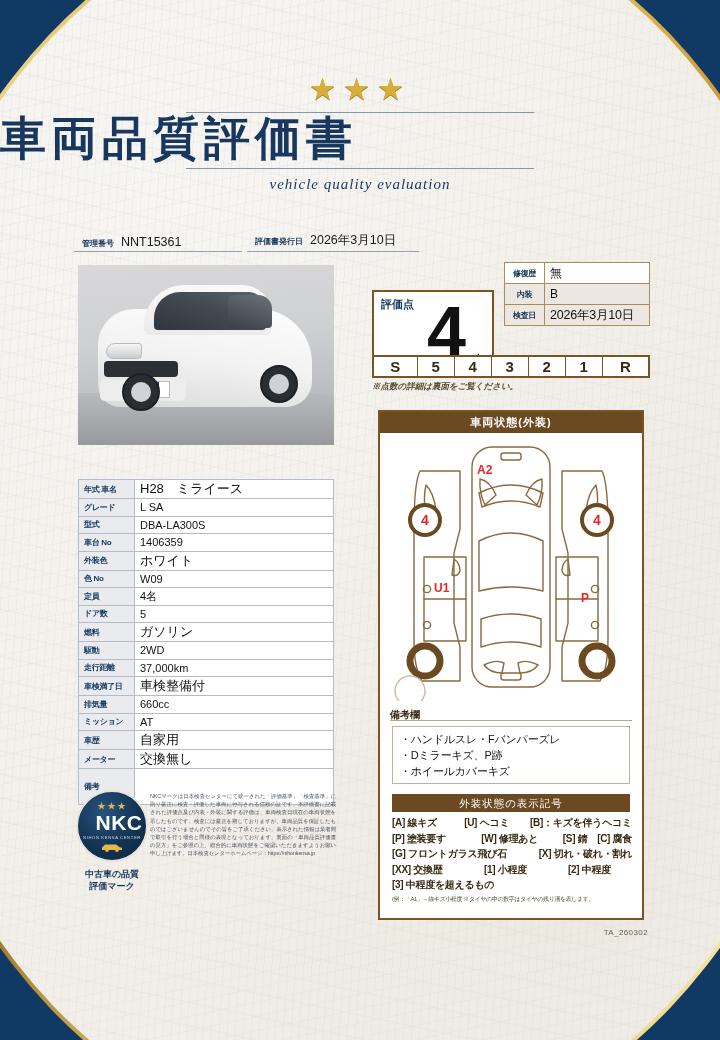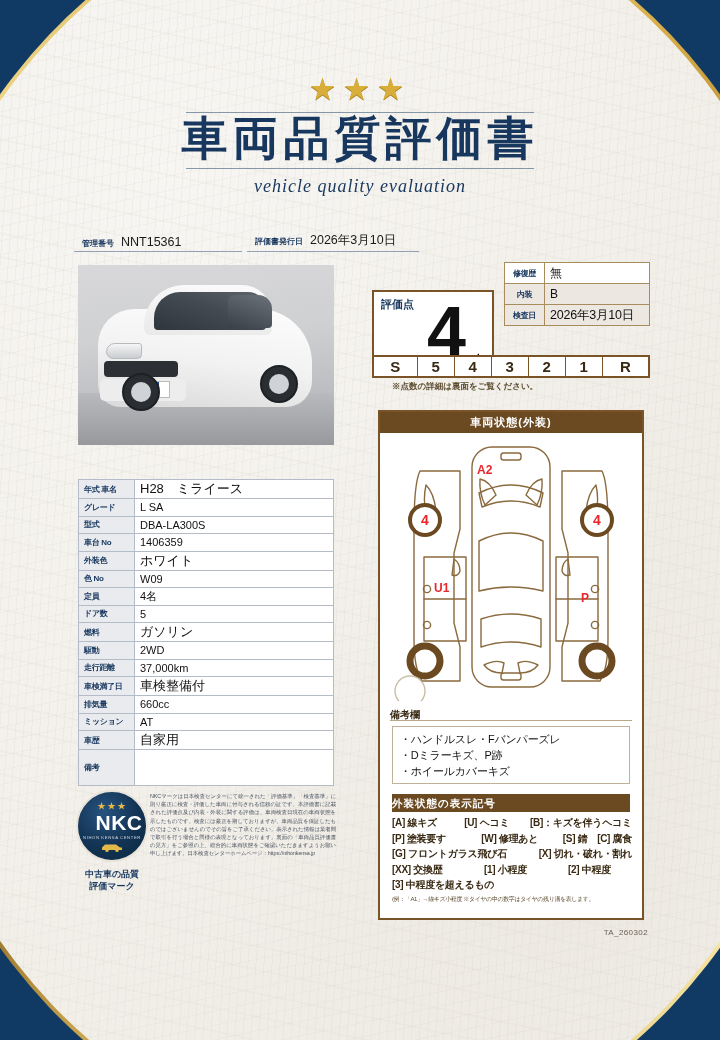--- a/index.html
+++ b/index.html
@@ -37,28 +37,28 @@
 
   
   .stars { position:absolute; left:0; right:0; top:76px; text-align:center;
            font-size:27px; letter-spacing:7px; color:#d8ae3b; line-height:1;
            text-shadow:0 1px 0 #a97f1b; }
   .title-rule { position:absolute; left:186px; width:348px; height:1px;
                 background:#2b4a6b; opacity:.55; }
   .title-rule.top { top:112px; }
   .title-rule.bot { top:168px; }
   .doc-title {
-    position:absolute; left:0; right:0; top:110px; text-align:center;
+    position:absolute; left:0; right:0; top:110px; 
     font-family:"Liberation Serif", serif; font-weight:bold;
     font-size:46px; letter-spacing:5px; color:#17375e; line-height:58px;
   }
   .doc-subtitle {
     position:absolute; left:0; right:0; top:176px; text-align:center;
     font-family:"Liberation Serif", serif; font-style:italic;
-    font-size:18px; letter-spacing:1px; color:#17375e;
+    font-size:15px; letter-spacing:1px; color:#17375e;
   }
 
   
   .meta { position:absolute; top:232px; left:74px; width:345px;
           display:flex; align-items:flex-end; }
   .meta .grp { border-bottom:1px solid #93a3b4; padding-bottom:2px; display:flex; align-items:baseline; }
   .meta .g1 { width:168px; }
   .meta .g2 { width:172px; margin-left:5px; }
   .meta .lbl { font-size:8px; font-weight:bold; color:#17375e; white-space:nowrap;margin-left:8px; }
   .meta .val { font-size:12.5px; color:#1a1a1a; margin-left:7px; white-space:nowrap; }
@@ -141,22 +141,22 @@
                 text-align:center; letter-spacing:-.3px; white-space:nowrap;font-family:Liberation Mono, monospace; }
   .grade td.v { font-size:12px; color:#111; }
   .grade tr.alt td { background:#ece7e0; }
   .grade td.v.date { font-size:12.5px; letter-spacing:-.2px; }
 
   
   .scale { position:absolute; left:372px; top:355px; width:278px;
            border:2px solid #7a5426; border-collapse:collapse; background:#fff; }
   .scale td { border:1px solid #7a5426; height:20px; text-align:center;
               font-size:15px; font-weight:bold; color:#3a2a14; }
-  .scale-note { position:absolute; left:392px; top:381px; font-size:8.5px;
-                font-weight:bold; color:#5b4a2e; }
+  .scale-note { position:absolute; left:372px; top:381px; font-size:8.5px;
+                font-weight:bold; color:#5b4a2e;font-style:italic; }
 
   
   .cond { position:absolute; left:378px; top:410px; width:266px; height:510px;
           border:2px solid #7a5426; background:#fff; }
   .cond-hd { height:21px; background:#6b4a22; color:#fff; font-size:11px;
              font-weight:bold; text-align:center; line-height:21px; letter-spacing:1px; }
   .diagram { position:relative; height:268px; }
   .diagram svg { position:absolute; left:0; top:0; }
   .mk { position:absolute; color:#e8262b; font-size:12px; font-weight:bold;
         font-family:"Liberation Sans", sans-serif; }
@@ -169,22 +169,22 @@
 
   .rem-lbl { position:absolute; left:10px; top:296px; font-size:10px;
              font-weight:bold; color:#3a2a14; background:#fff; padding-right:5px; }
   .rem-rule { position:absolute; left:10px; right:10px; top:308px; height:1px;
               background:#b9a888; }
   .rem-box { position:absolute; left:12px; top:314px; right:12px; height:58px;
              border:1px solid #bfb298; padding:4px 7px; }
   .rem-box div { font-size:11px; color:#111; line-height:16px; letter-spacing:-.2px; }
 
   .leg-hd { position:absolute; left:12px; right:12px; top:382px; height:18px;
-            background:#6b4a22; color:#fff; font-size:10.5px; font-weight:bold;
-            text-align:left; line-height:18px; letter-spacing:1px; }
+            background:#6b4a22; color:#fff; font-size:10.5px; font-weight:normal;
+            text-align:center; line-height:18px; letter-spacing:1px; }
   .leg-body { position:absolute; left:12px; right:10px; top:403px; }
   .leg-row { display:flex; font-size:10px; color:#3a2a14; font-weight:bold;
              line-height:15.5px; letter-spacing:-.3px; white-space:nowrap; }
   .leg-row span.c1 { width:92px; }
   .leg-row span.c2 { width:84px; }
   .leg-foot { font-size:6px; color:#5b4a2e; line-height:9px; margin-top:2px;
               letter-spacing:-.4px; }
 
   
   .nkc-badge { position:absolute; left:76px; top:790px; width:72px; height:72px;
@@ -313,20 +313,24 @@
           <td class="k">排気量</td>
           <td class="v">660cc</td>
         </tr>
         <tr>
           <td class="k">ミッション</td>
           <td class="v">AT</td>
         </tr>
         <tr>
           <td class="k">車歴</td>
           <td class="v big">自家用</td>
+        </tr>
+        <tr>
+          <td class="k">メーター</td>
+          <td class="v big">交換無し</td>
         </tr>
         <tr class="note">
           <td class="k">備考</td>
           <td class="v"></td>
         </tr>
       </tbody>
   </table>
 
   <div class="score-box">
     <div class="score-lbl">評価点</div>

